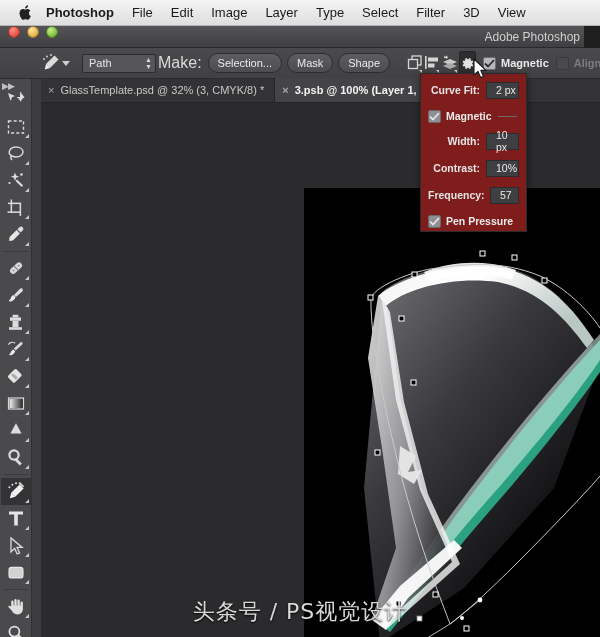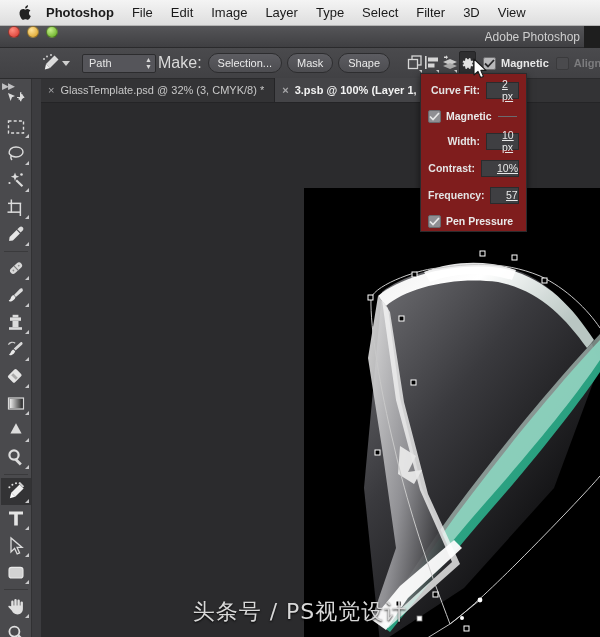--- a/index.html
+++ b/index.html
@@ -168,21 +168,21 @@
     padding: 6px 7px;
   }
   .fo-row { display: flex; align-items: center; height: 20px; margin-bottom: 7px; }
   .fo-label {
     font-size: 10.5px; color: #e4e4e4; font-weight: bold;
     text-align: right; white-space: nowrap;
   }
   .fo-field {
     height: 17px; background: #3f3f42; border: 1px solid #2b2b2d;
     color: #e8e8e8; font-size: 10.5px; display: flex; align-items: center;
-    padding-left: 15px; margin-left: 6px; flex: 1; text-decoration: underline;
+    padding-left: 9px; margin-left: 6px; flex: 1;
   }
   .fo-check { display: flex; align-items: center; height: 18px; margin-bottom: 6px; position: relative; }
   .fo-check .lab { font-size: 10.5px; color: #eaeaea; font-weight: bold; margin-left: 5px; }
   .fo-check .rule {
     flex: 1; height: 1px; background: #6b6b6f; margin-left: 6px; margin-right: 2px;
   }
   .fo-chk {
     width: 13px; height: 13px; background: #8f8f93;
     border: 1px solid #6a6a6e; border-radius: 2px;
     display: flex; align-items: center; justify-content: center;

